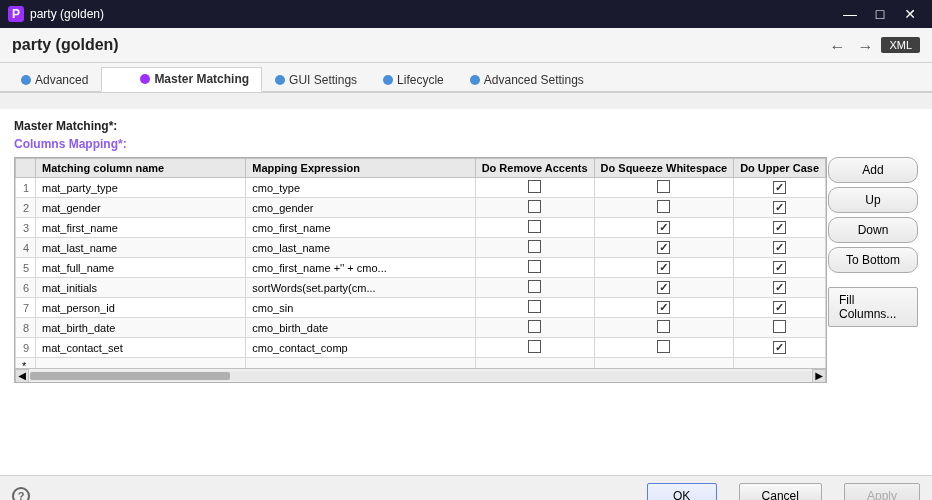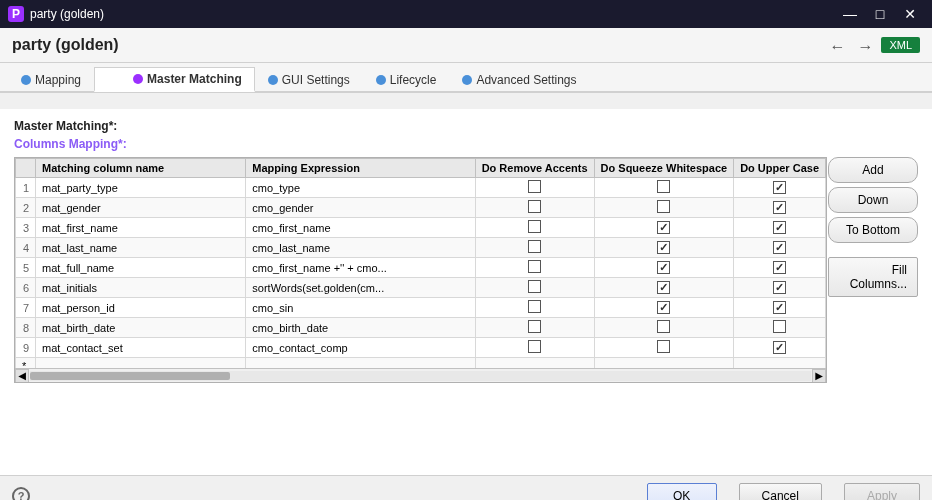--- a/index.html
+++ b/index.html
@@ -24,21 +24,21 @@
       background: #f5f5f5;
       border-bottom: 1px solid #d0d0d0;
       padding: 6px 12px;
       display: flex;
       align-items: center;
       justify-content: space-between;
     }
     .window-title { font-size: 16px; font-weight: bold; color: #222; }
     .header-icons { display: flex; gap: 4px; align-items: center; }
     .header-icon-btn { background: none; border: none; cursor: pointer; color: #555; font-size: 16px; padding: 2px 4px; }
-    .xml-btn { background: #15803d; color: white; border: none; padding: 2px 8px; font-size: 11px; cursor: pointer; border-radius: 2px; }
+    .xml-btn { background: #404040; color: white; border: none; padding: 2px 8px; font-size: 11px; cursor: pointer; border-radius: 2px; }
 
     .tab-bar {
       background: #f5f5f5;
       border-bottom: 2px solid #d0d0d0;
       display: flex;
       align-items: center;
       padding: 0 8px;
       height: 30px;
     }
     .tab {
@@ -152,21 +152,21 @@
       border-radius: 10px;
     }
     .top-btn-active { background: linear-gradient(to bottom, #d0d8ee, #c0c8de) !important; border-color: #8888bb; }
     .fill-btn {
       margin-top: 10px;
       padding: 5px 10px;
       border: 1px solid #ababab;
       background: linear-gradient(to bottom, #f8f8f8, #e8e8e8);
       cursor: pointer;
       font-size: 12px;
-      text-align: right;
+      text-align: left;
       border-radius: 2px;
     }
 
     .footer {
       background: #f0f0f0;
       border-top: 1px solid #d0d0d0;
       display: flex;
       align-items: center;
       justify-content: space-between;
       padding: 6px 12px;
@@ -219,21 +219,21 @@
   <div class="header-icons">
     <button class="header-icon-btn">←</button>
     <button class="header-icon-btn">→</button>
     <button class="xml-btn">XML</button>
   </div>
 </div>
 
 <div class="tab-bar">
   <div class="tab">
     <span class="tab-dot blue"></span>
-    <span>Mapping</span>
+    <span>Advanced</span>
   </div>
   <div class="tab active">
     <span class="tab-dot purple"></span>
     <span>Master Matching</span>
   </div>
   <div class="tab">
     <span class="tab-dot blue"></span>
     <span>GUI Settings</span>
   </div>
   <div class="tab">
@@ -302,21 +302,21 @@
                 <td class="row-num">5</td>
                 <td>mat_full_name</td>
                 <td>cmo_first_name +'' + cmo...</td>
                 <td class="checkbox-cell"><span class="cb-checked"></span></td>
                 <td class="checkbox-cell"><span class="cb-checked checked"></span></td>
                 <td class="checkbox-cell"><span class="cb-checked checked"></span></td>
               </tr>
               <tr>
                 <td class="row-num">6</td>
                 <td>mat_initials</td>
-                <td>sortWords(set.golden(cm...</td>
+                <td>sortWords(set.party(cm...</td>
                 <td class="checkbox-cell"><span class="cb-checked"></span></td>
                 <td class="checkbox-cell"><span class="cb-checked checked"></span></td>
                 <td class="checkbox-cell"><span class="cb-checked checked"></span></td>
               </tr>
               <tr>
                 <td class="row-num">7</td>
                 <td>mat_person_id</td>
                 <td>cmo_sin</td>
                 <td class="checkbox-cell"><span class="cb-checked"></span></td>
                 <td class="checkbox-cell"><span class="cb-checked checked"></span></td>
@@ -353,20 +353,21 @@
         <div class="h-scroll-btn">◀</div>
         <div class="h-scroll-track">
           <div class="h-scroll-thumb"></div>
         </div>
         <div class="h-scroll-btn">▶</div>
       </div>
     </div>
 
     <div class="side-buttons">
       <button class="side-btn">Add</button>
+      <button class="side-btn">Up</button>
       <button class="side-btn">Down</button>
       <button class="side-btn">To Bottom</button>
       <button class="fill-btn">Fill Columns...</button>
     </div>
   </div>
 </div>
 
 <div class="footer">
   <div class="footer-left">
     <div class="help-icon">?</div>

